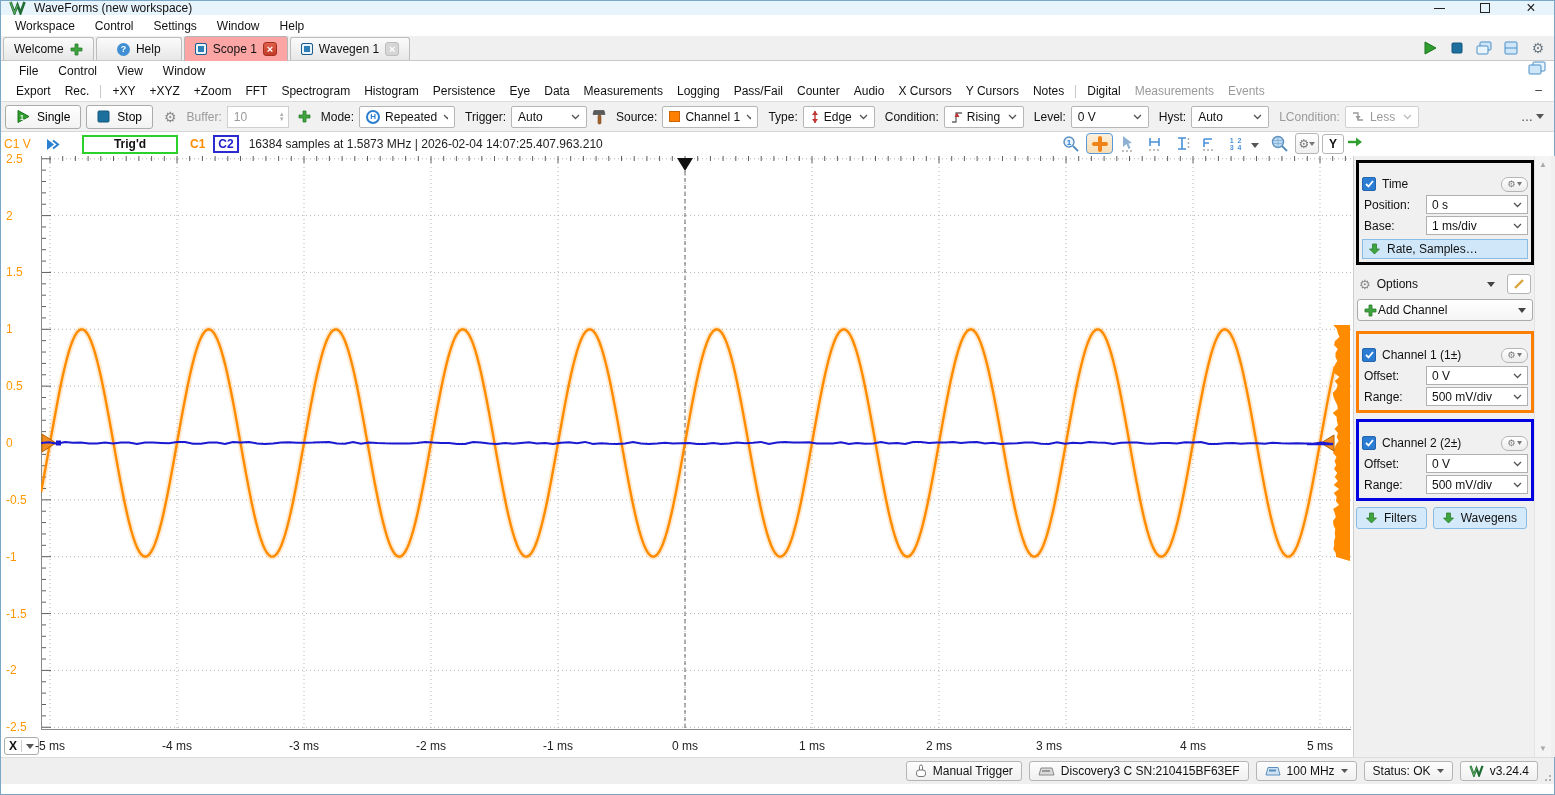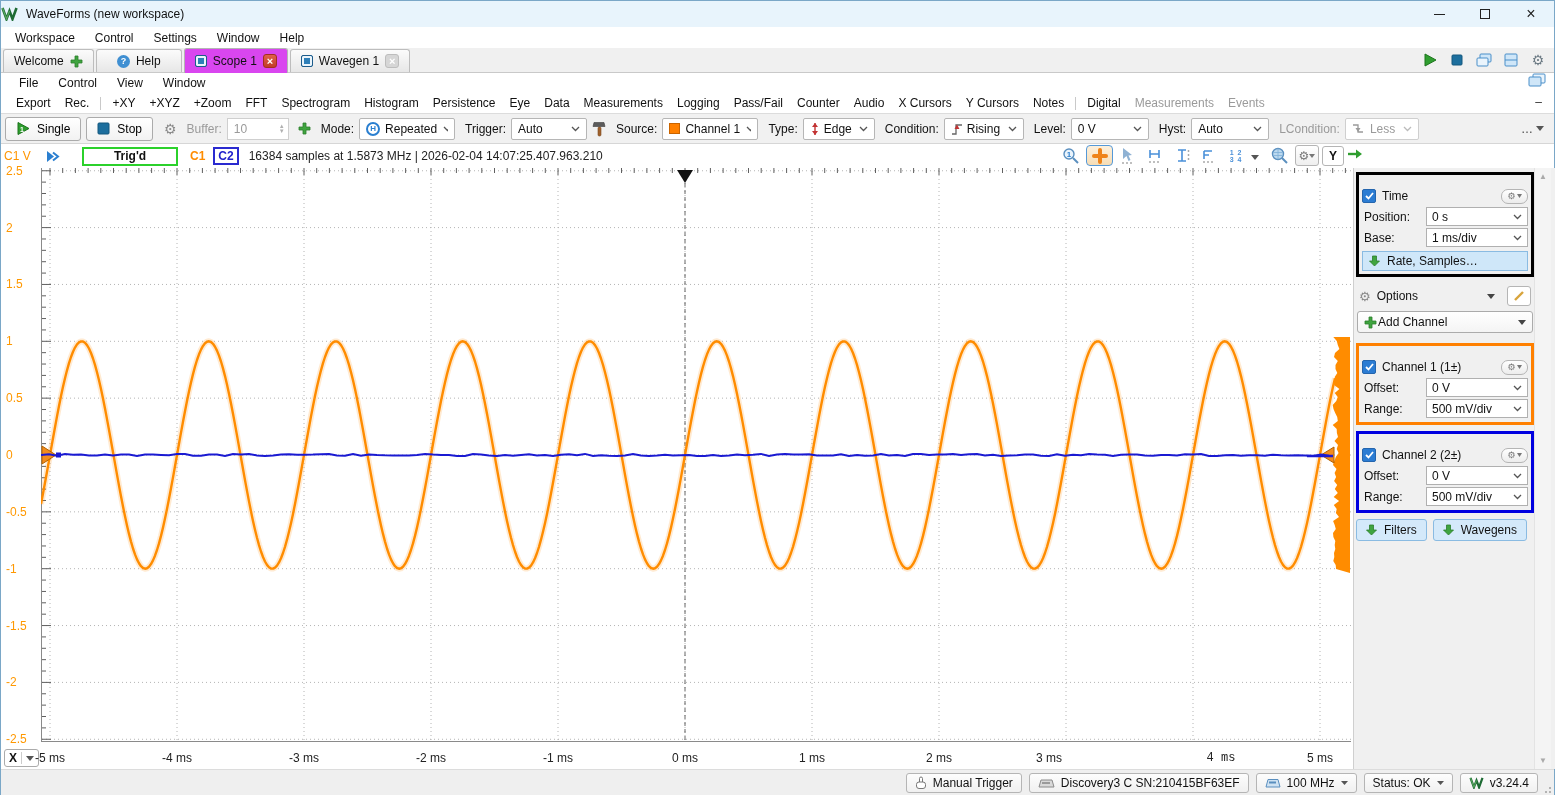--- a/index.html
+++ b/index.html
@@ -1,36 +1,36 @@
 <!DOCTYPE html>
 <html><head>
 <meta charset="utf-8">
 <style>
   *{box-sizing:border-box;margin:0;padding:0}
   html,body{width:1555px;height:795px;overflow:hidden}
   body{font-family:"Liberation Sans","DejaVu Sans",sans-serif;font-size:12px;color:#111;background:#fff;position:relative}
   .app{width:1555px;height:795px;display:flex;flex-direction:column;border:1px solid #7aa7c7}
 
   
-  .titlebar{height:26px;background:#e8f4fc;display:flex;align-items:center;flex:none}
+  .titlebar{height:14px;background:#e8f4fc;display:flex;align-items:center;padding-left:8px;flex:none}
   .titlebar .title{margin-left:8px;font-size:12px;color:#111}
   .winbtns{margin-left:auto;display:flex;height:100%}
   .winbtn{width:46px;height:100%;display:flex;align-items:center;justify-content:center;color:#222}
   .minglyph{width:11px;height:1px;background:#222;display:inline-block}
   .maxglyph{width:10px;height:10px;border:1px solid #222;display:inline-block}
   .closeglyph{font-size:16px;line-height:1}
 
   
   .menubar{height:21px;background:#fff;display:flex;align-items:center;padding-left:4px;flex:none}
   .menubar .mitem{padding:0 10px;height:100%;display:inline-flex;align-items:center}
 
   
   .tabbar{height:25px;background:#f0f0f0;border-bottom:1px solid #c9c9c9;display:flex;align-items:flex-end;padding-left:2px;flex:none;position:relative}
   .tab{height:23px;min-width:86px;display:inline-flex;align-items:center;justify-content:center;gap:6px;padding:0 10px;border:1px solid #bdbdbd;border-bottom:none;border-radius:3px 3px 0 0;background:linear-gradient(#fbfbfb,#e7e7e7);margin-right:2px}
-  .tab.active{background:#d946ef;height:25px;margin-bottom:-1px;border-color:#b5b5b5}
+  .tab.active{background:#fca5a5;height:25px;margin-bottom:-1px;border-color:#b5b5b5}
   .tabsq{width:12px;height:12px;border-radius:2px;background:#2e7fb8;border:1px solid #1d5c8b;box-shadow:inset 0 0 0 2px #eaf4fb;display:inline-block}
   .closex{width:14px;height:14px;border-radius:3px;display:inline-flex;align-items:center;justify-content:center;color:#fff;font-size:11px;font-weight:bold;line-height:1}
   .closex.red{background:linear-gradient(#e0604c,#c33b27);border:1px solid #a32f1e}
   .closex.gray{background:#d6d6d6;border:1px solid #bdbdbd}
   .helpq{width:13px;height:13px;border-radius:50%;background:#3f8fd2;color:#fff;font-size:9px;font-weight:bold;display:inline-flex;align-items:center;justify-content:center}
   .tabbar-right{position:absolute;right:5px;top:2px;display:flex;gap:5px;align-items:center}
   .toolsq{width:22px;height:20px;display:inline-flex;align-items:center;justify-content:center}
 
   
   .scopemenu{height:20px;background:#fff;display:flex;align-items:center;padding-left:8px;flex:none;position:relative}
@@ -652,21 +652,21 @@
         <div id="xlabels">
             <div class="xtick" style="left: 49px;">-5 ms</div>
             <div class="xtick" style="left: 176px;">-4 ms</div>
             <div class="xtick" style="left: 303px;">-3 ms</div>
             <div class="xtick" style="left: 430px;">-2 ms</div>
             <div class="xtick" style="left: 557px;">-1 ms</div>
             <div class="xtick" style="left: 684px;">0 ms</div>
             <div class="xtick" style="left: 811px;">1 ms</div>
             <div class="xtick" style="left: 938px;">2 ms</div>
             <div class="xtick" style="left: 1048px;">3 ms</div>
-            <div class="xtick" style="left: 1220px; font-family: Liberation Mono, monospace;">4 ms</div>
+            <div class="xtick" style="left: 1192px;">4 ms</div>
             <div class="xtick" style="left: 1319px;">5 ms</div>
           </div>
       </div>
     </div>
 
     <div class="rightpanel">
       <div class="group">
         <div class="gh">
           <span class="cb">
               <svg width="9" height="8">

